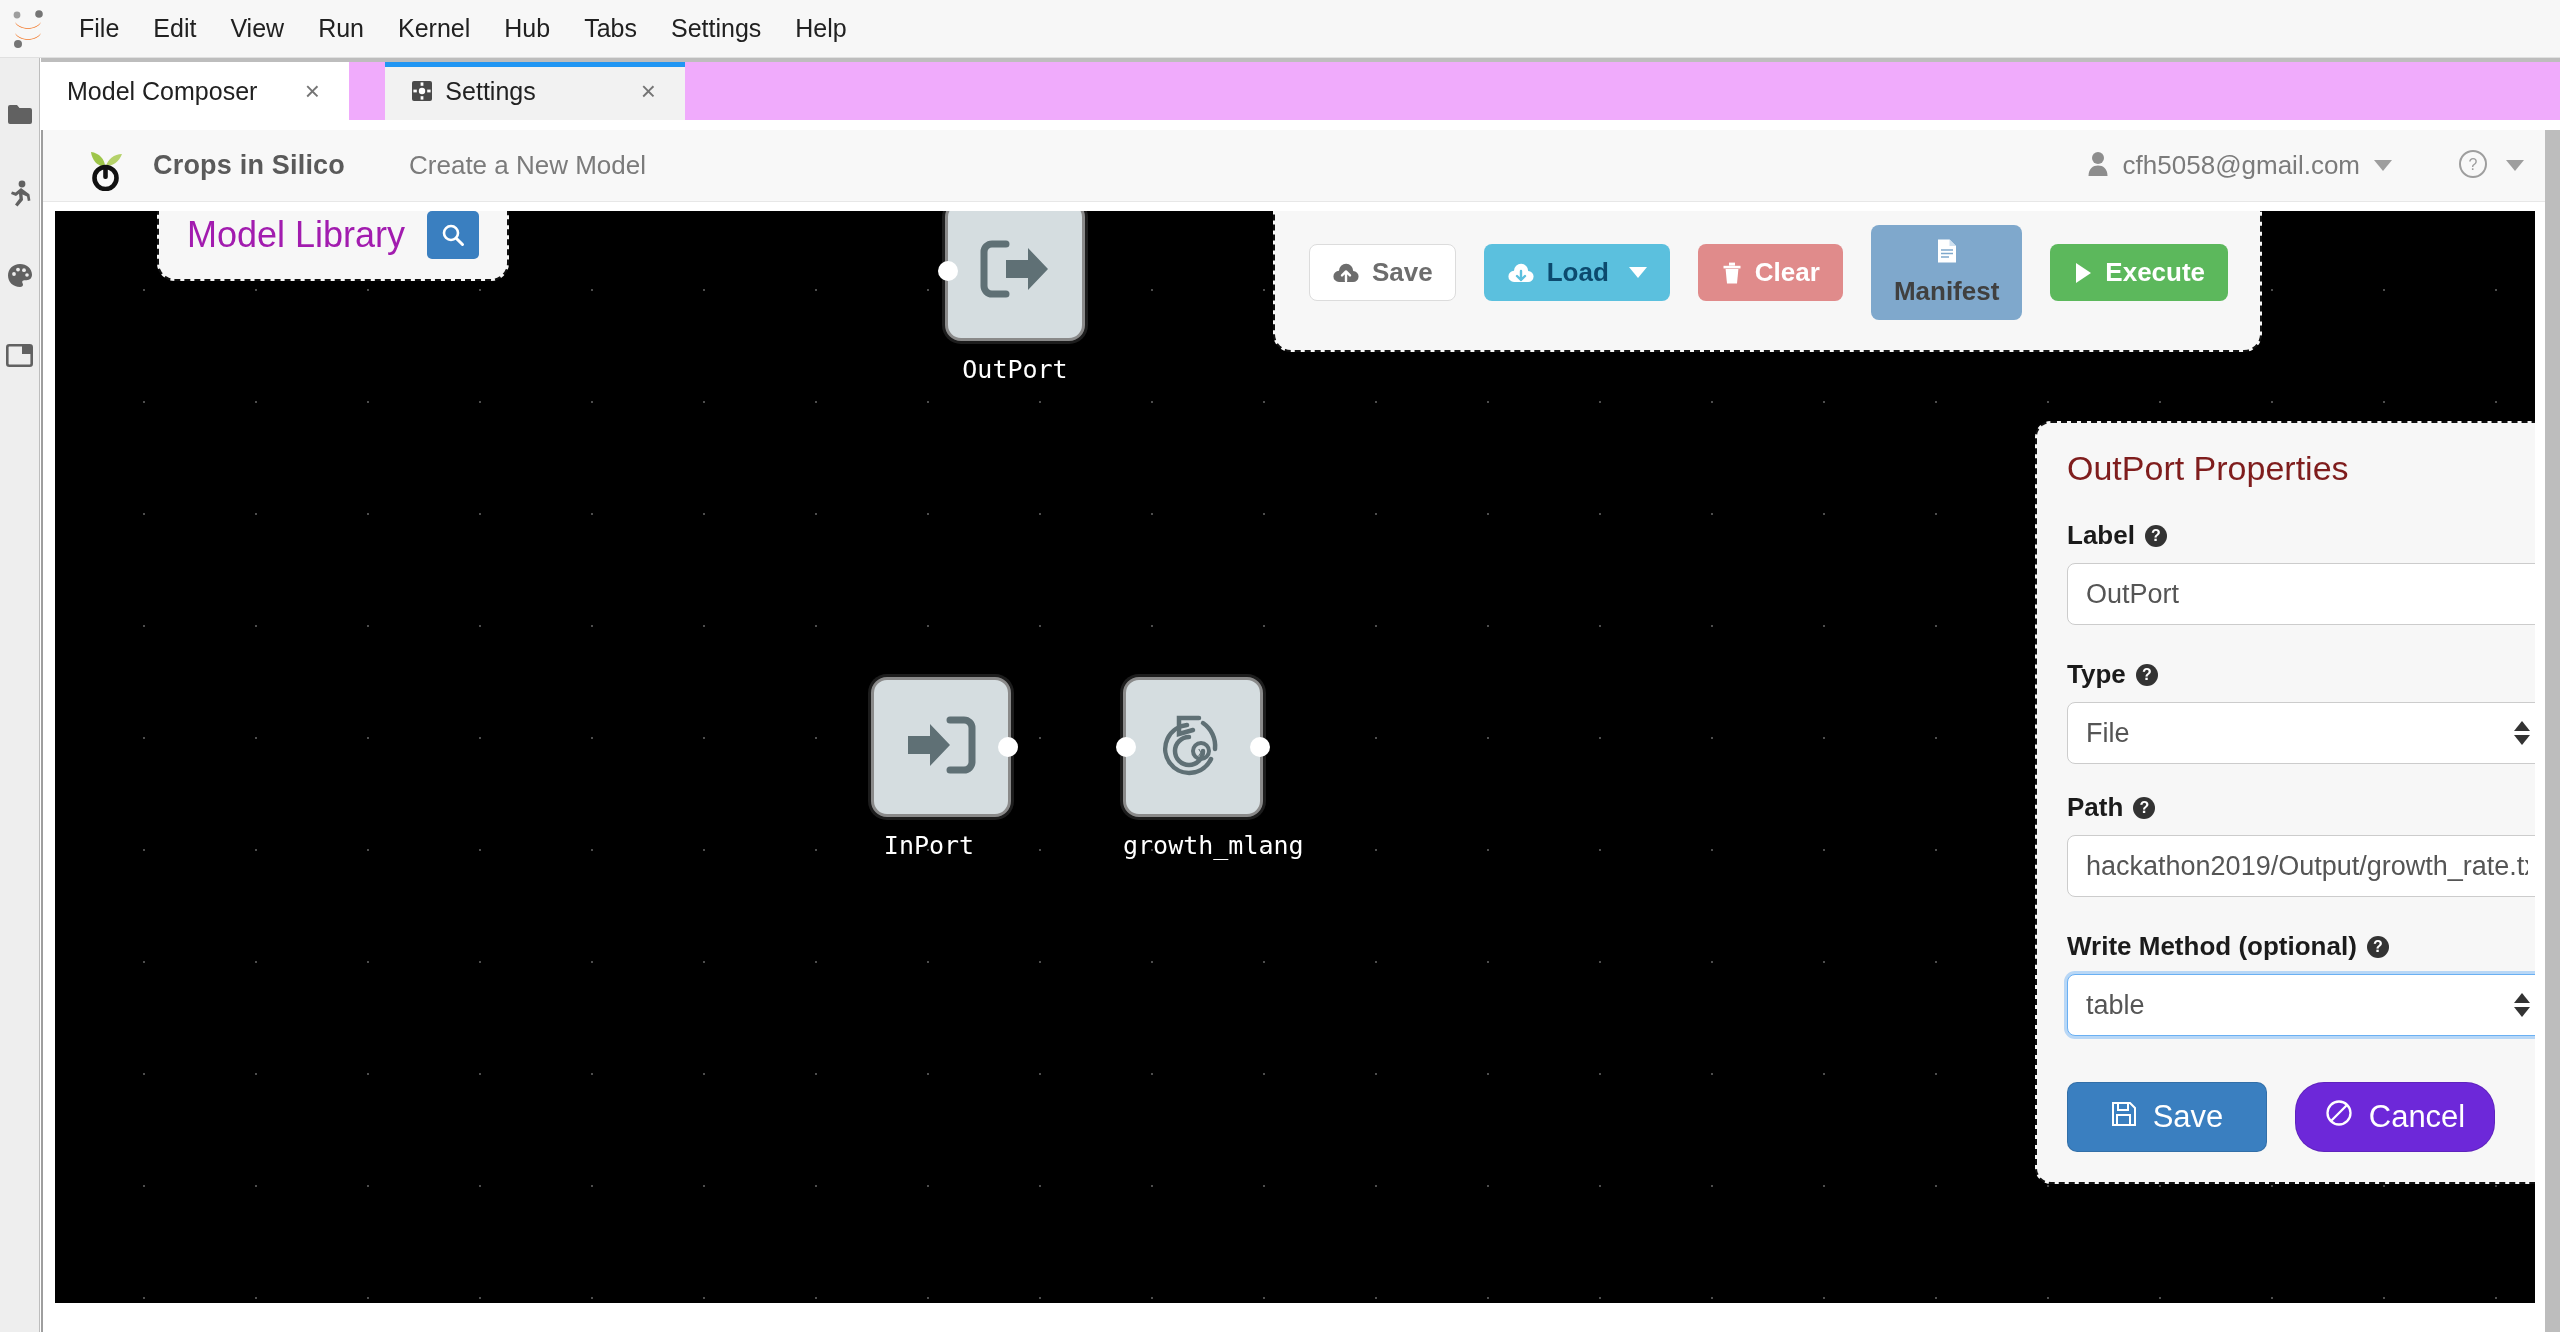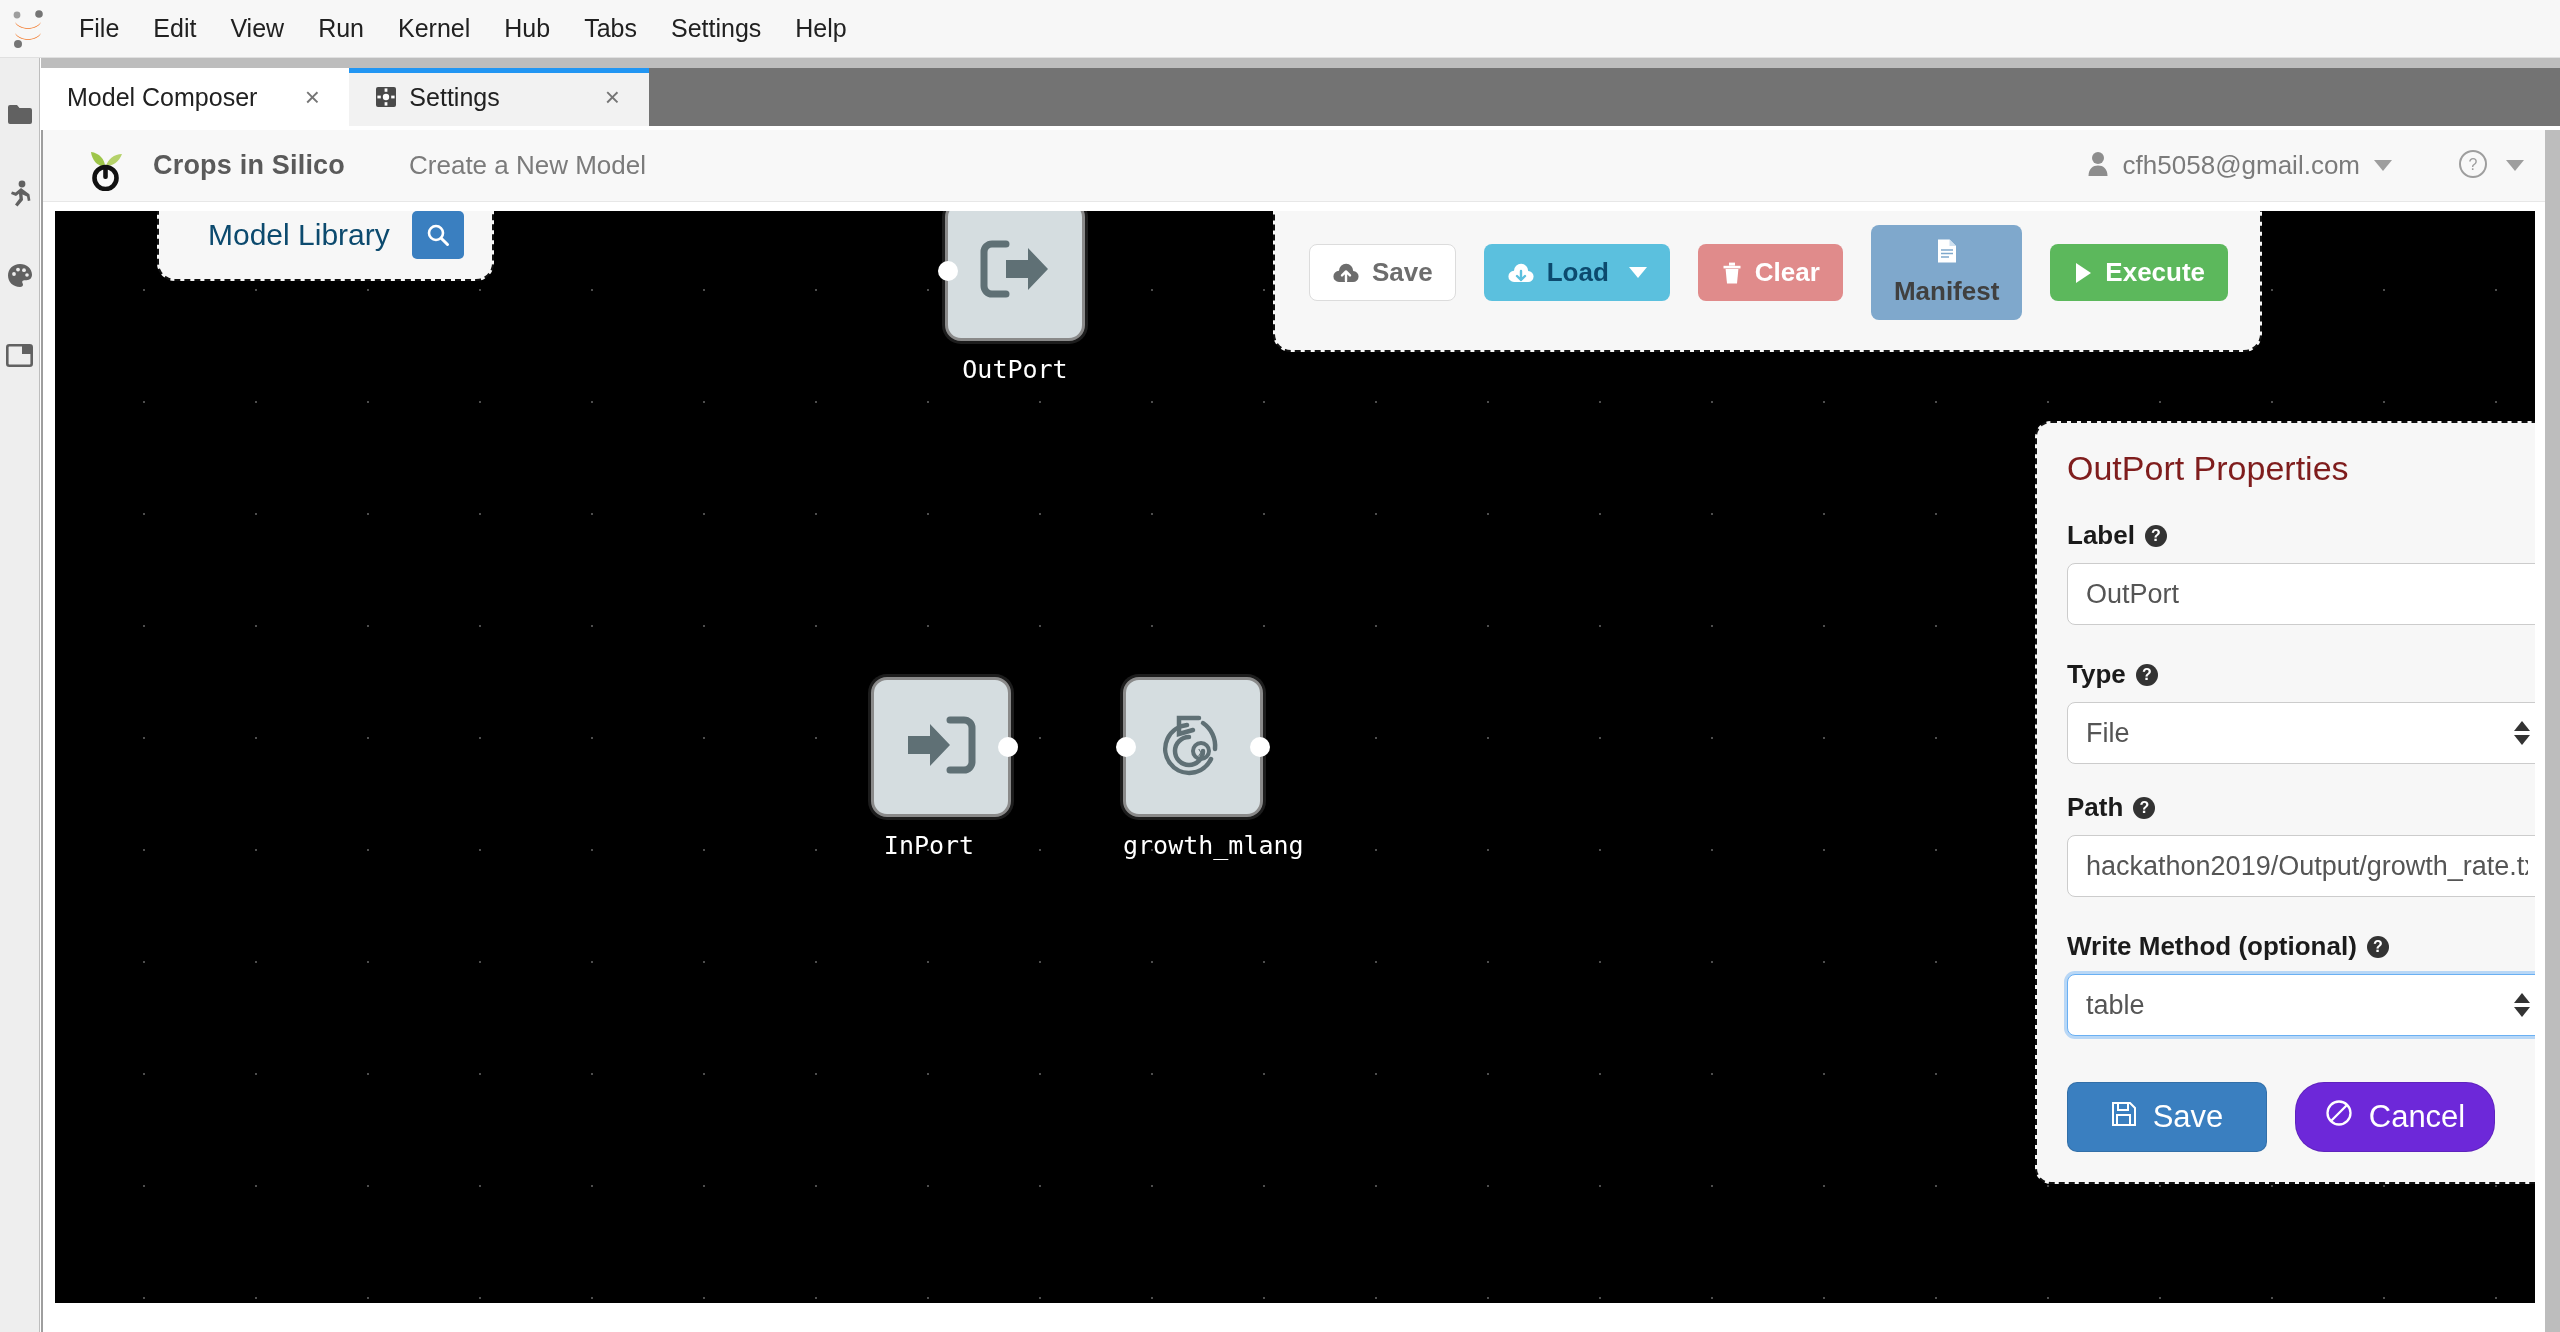--- a/index.html
+++ b/index.html
@@ -38,23 +38,23 @@
   }
   .lb-icon { width: 38px; height: 38px; display: flex; align-items: center; justify-content: center; cursor: pointer; }
   .lb-icon svg { display: block; }
 
   
   .tabbar {
     position: absolute; left: 41px; top: 58px; width: 2519px; height: 20px;
     background: #bdbdbd;
   }
   .tabstrip {
-    position: absolute; left: 41px; top: 68px; width: 2519px; height: 58px;
-    background: #737373;
-    display: flex; align-items: flex-end;
+    position: absolute; left: 41px; top: 62px; width: 2519px; height: 58px;
+    background: #f0abfc;
+    display: flex; align-items: flex-end; gap: 36px;
   }
   .tab {
     position: relative;
     height: 58px;
     display: flex; align-items: center;
     padding: 0 22px 0 26px;
     min-width: 300px;
     font-size: 25px;
     cursor: pointer;
   }
@@ -124,21 +124,21 @@
     background: #f7f7f7;
     border: 2px dashed #111;
     border-radius: 18px;
     box-shadow: 0 2px 6px rgba(0,0,0,.18);
   }
   .model-library {
     left: 102px; top: -18px;
     padding: 16px 28px 20px 28px;
     display: flex; align-items: center; gap: 22px;
   }
-  .ml-title { font-size: 30px; color: #0c4a6e; white-space: nowrap; margin-left: 21px; }
+  .ml-title { font-size: 36px; color: #a21caf; white-space: nowrap; }
   .ml-search {
     width: 52px; height: 48px; background: #3a7fc0; border-radius: 5px;
     display: flex; align-items: center; justify-content: center; cursor: pointer;
   }
 
   .toolbar-panel {
     left: 1218px; top: -22px;
     padding: 34px 32px 30px 34px;
     display: flex; align-items: center; gap: 28px;
   }

